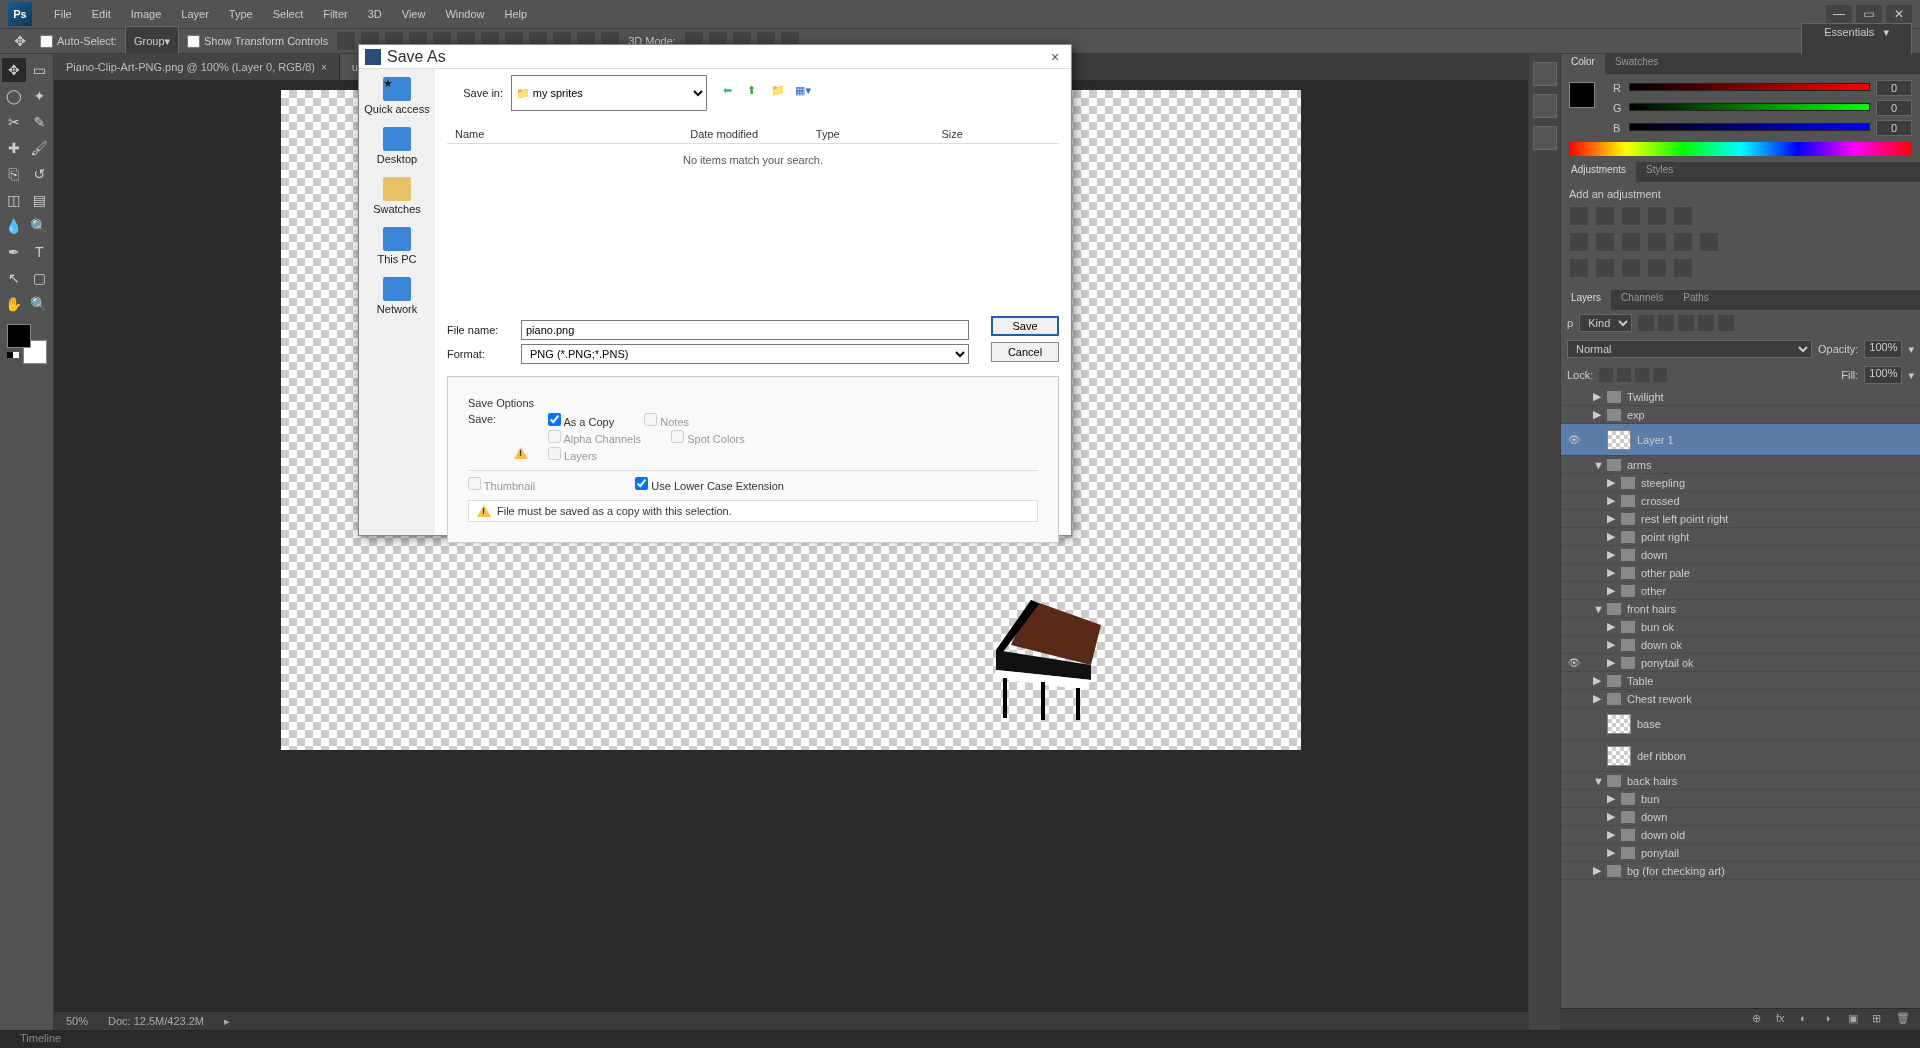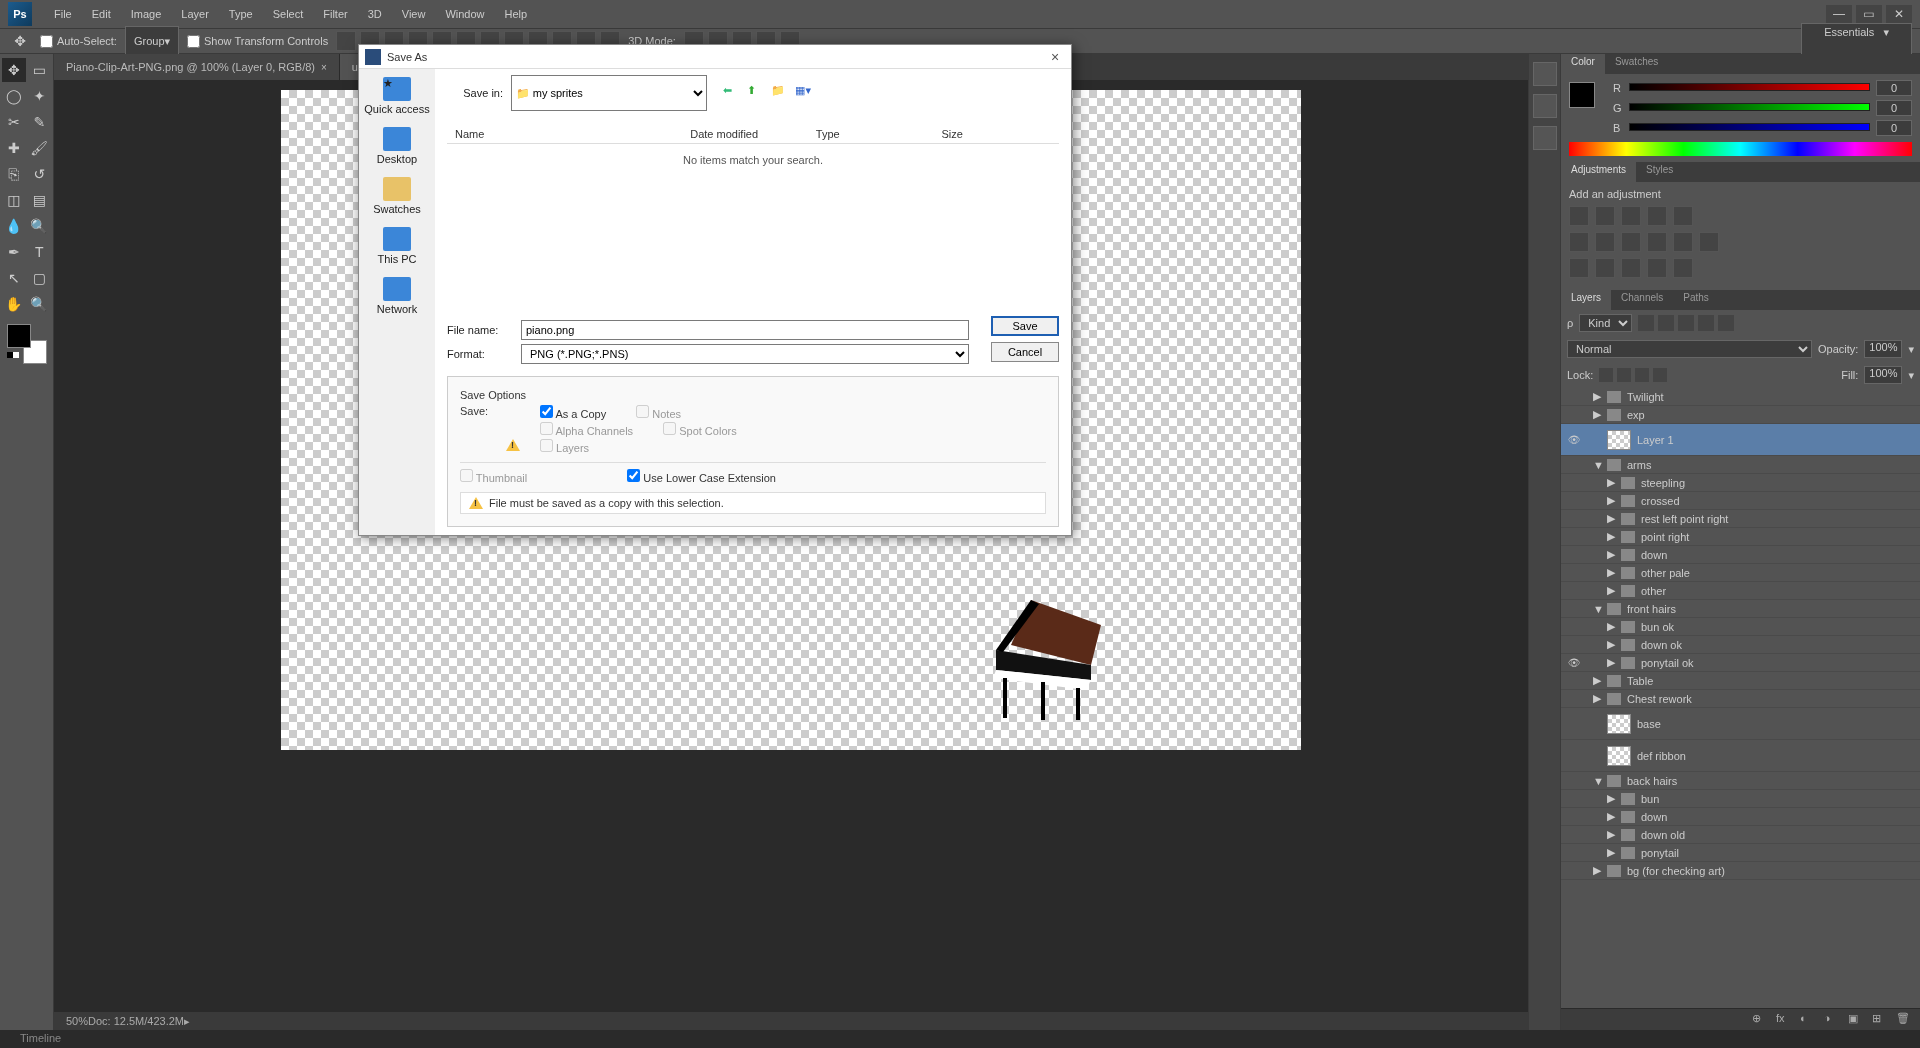--- a/index.html
+++ b/index.html
@@ -28,21 +28,21 @@
 .center{flex:1;display:flex;flex-direction:column;background:#2a2a2a;position:relative}
 .tabs{height:26px;background:#3a3a3a;display:flex}
 .tab{padding:4px 12px;color:#bbb;background:#535353;border-right:1px solid #2a2a2a;display:flex;align-items:center;gap:6px}
 .tab.inactive{background:#444}
 .tab .x{font-size:10px}
 .canvas-wrap{flex:1;background:#2a2a2a;display:flex;justify-content:center;align-items:flex-start;overflow:hidden;padding:10px}
 .canvas{width:1020px;height:660px;position:relative;background-color:#fff;
 background-image:linear-gradient(45deg,#ccc 25%,transparent 25%),linear-gradient(-45deg,#ccc 25%,transparent 25%),linear-gradient(45deg,transparent 75%,#ccc 75%),linear-gradient(-45deg,transparent 75%,#ccc 75%);
 background-size:16px 16px;background-position:0 0,0 8px,8px -8px,-8px 0}
 .piano{position:absolute;right:170px;bottom:20px;width:160px;height:160px}
-.status{height:18px;background:#3a3a3a;color:#aaa;display:flex;align-items:center;padding:0 12px;font-size:10px}
+.status{height:18px;background:#3a3a3a;color:#aaa;display:flex;align-items:center;padding:0 12px;gap:20px;font-size:10px}
 .bottom-strip{position:absolute;bottom:0;left:0;right:0;height:18px;background:#2a2a2a;color:#888;padding:2px 20px;font-size:10px}
 
 .rpanel{width:360px;background:#535353;display:flex;flex-direction:column;border-left:1px solid #3a3a3a}
 .collapsed-strip{width:32px;background:#444;border-left:1px solid #3a3a3a;display:flex;flex-direction:column;gap:8px;padding:8px 4px}
 .collapsed-strip div{width:24px;height:24px;background:#555;border:1px solid #666}
 .panel-tabs{display:flex;background:#3c3c3c;height:20px}
 .ptab{padding:2px 10px;color:#999;font-size:10px}
 .ptab.active{background:#535353;color:#ddd}
 .color-panel{padding:6px 8px;background:#535353;position:relative}
 .color-panel .swatch-pair{position:absolute;left:8px;top:8px}
@@ -66,21 +66,21 @@
 .layer.sel{background:#5b7ea8}
 .layer.tall{height:32px}
 .layer .eye{width:14px;text-align:center;font-size:10px}
 .layer .arrow{width:8px}
 .layer .folder{width:14px;height:12px;background:#888;display:inline-block}
 .layer .thumb{width:24px;height:20px;background:#fff;border:1px solid #888;background-image:linear-gradient(45deg,#ccc 25%,transparent 25%),linear-gradient(-45deg,#ccc 25%,transparent 25%),linear-gradient(45deg,transparent 75%,#ccc 75%),linear-gradient(-45deg,transparent 75%,#ccc 75%);background-size:8px 8px;background-position:0 0,0 4px,4px -4px,-4px 0}
 
 .dialog{position:absolute;left:358px;top:44px;width:714px;height:492px;background:#fff;border:1px solid #888;box-shadow:2px 2px 12px rgba(0,0,0,0.5);z-index:100}
 .dlg-title{height:24px;background:#fff;border-bottom:1px solid #ddd;display:flex;align-items:center;padding:0 6px;gap:6px}
 .dlg-title .icon{width:16px;height:16px;background:#2a4c7a}
-.dlg-title .txt{flex:1;color:#323232;font-size:11px}
+.dlg-title .txt{flex:1;color:#323232;font-size:16px}
 .dlg-title .close{width:20px;text-align:center;font-size:14px;color:#555}
 .dlg-body{display:flex;height:calc(100% - 24px)}
 .dlg-left{width:76px;background:#f0f0f0;display:flex;flex-direction:column;align-items:center;padding:8px 0;gap:12px}
 .dlg-left .item{display:flex;flex-direction:column;align-items:center;gap:2px;color:#222}
 .dlg-left .item .ic{width:28px;height:24px;background:#3b86d8;border-radius:2px}
 .dlg-right{flex:1;padding:6px 12px;display:flex;flex-direction:column}
 .savein{display:flex;align-items:center;gap:8px;margin-bottom:13px}
 .savein label{width:56px;text-align:right;color:#222}
 .savein select{flex:0 0 196px;height:36px;background:#fff;border:1px solid #7a7a7a}
 .savein .navicons{display:flex;gap:6px;margin-left:8px}
@@ -88,21 +88,21 @@
 .filelist{flex:0 0 184px;border:0;margin-bottom:8px}
 .filelist .cols{display:flex;border-bottom:1px solid #ddd;color:#333;height:20px;align-items:center}
 .filelist .cols div{padding:0 8px}
 .filelist .empty{text-align:center;color:#555;padding:10px}
 .fnrow{display:flex;align-items:center;gap:10px;margin:4px 0}
 .fnrow label{width:64px;text-align:left;color:#222}
 .fnrow input,.fnrow select{flex:1;height:20px;border:1px solid #7a7a7a;background:#fff;padding:0 4px}
 .dlg-btns{display:flex;flex-direction:column;gap:6px;margin-left:12px}
 .dlg-btns button{width:68px;height:20px;background:#f0f0f0;border:1px solid #888}
 .dlg-btns button.primary{border:2px solid #1e5fb2}
-.saveopts{border:1px solid #ccc;margin-top:8px;padding:12px;background:#f9f9f9;color:#333}
+.saveopts{border:1px solid #ccc;margin-top:8px;padding:20px;background:#f9f9f9;color:#333}
 .saveopts .row{display:flex;gap:20px;margin:2px 0}
 .saveopts .chkrow{display:flex;gap:30px;flex-wrap:wrap}
 .saveopts .warn{display:flex;align-items:center;gap:6px;border:1px solid #ddd;background:#fff;padding:4px 8px;margin-top:8px;font-size:10px}
 .tri{width:0;height:0;border-left:7px solid transparent;border-right:7px solid transparent;border-bottom:12px solid #f6c244;display:inline-block;position:relative}
 .tri::after{content:"!";position:absolute;left:-2px;top:1px;font-size:9px;font-weight:bold;color:#333}
 .flex-row{display:flex;gap:10px}
 .disabled{color:#999}
 .layers-bottom{height:22px;background:#3c3c3c;border-top:1px solid #2a2a2a;display:flex;justify-content:flex-end;align-items:center;gap:8px;padding:0 8px;color:#aaa}
 .layers-bottom div{width:16px;height:16px}
 </style>

